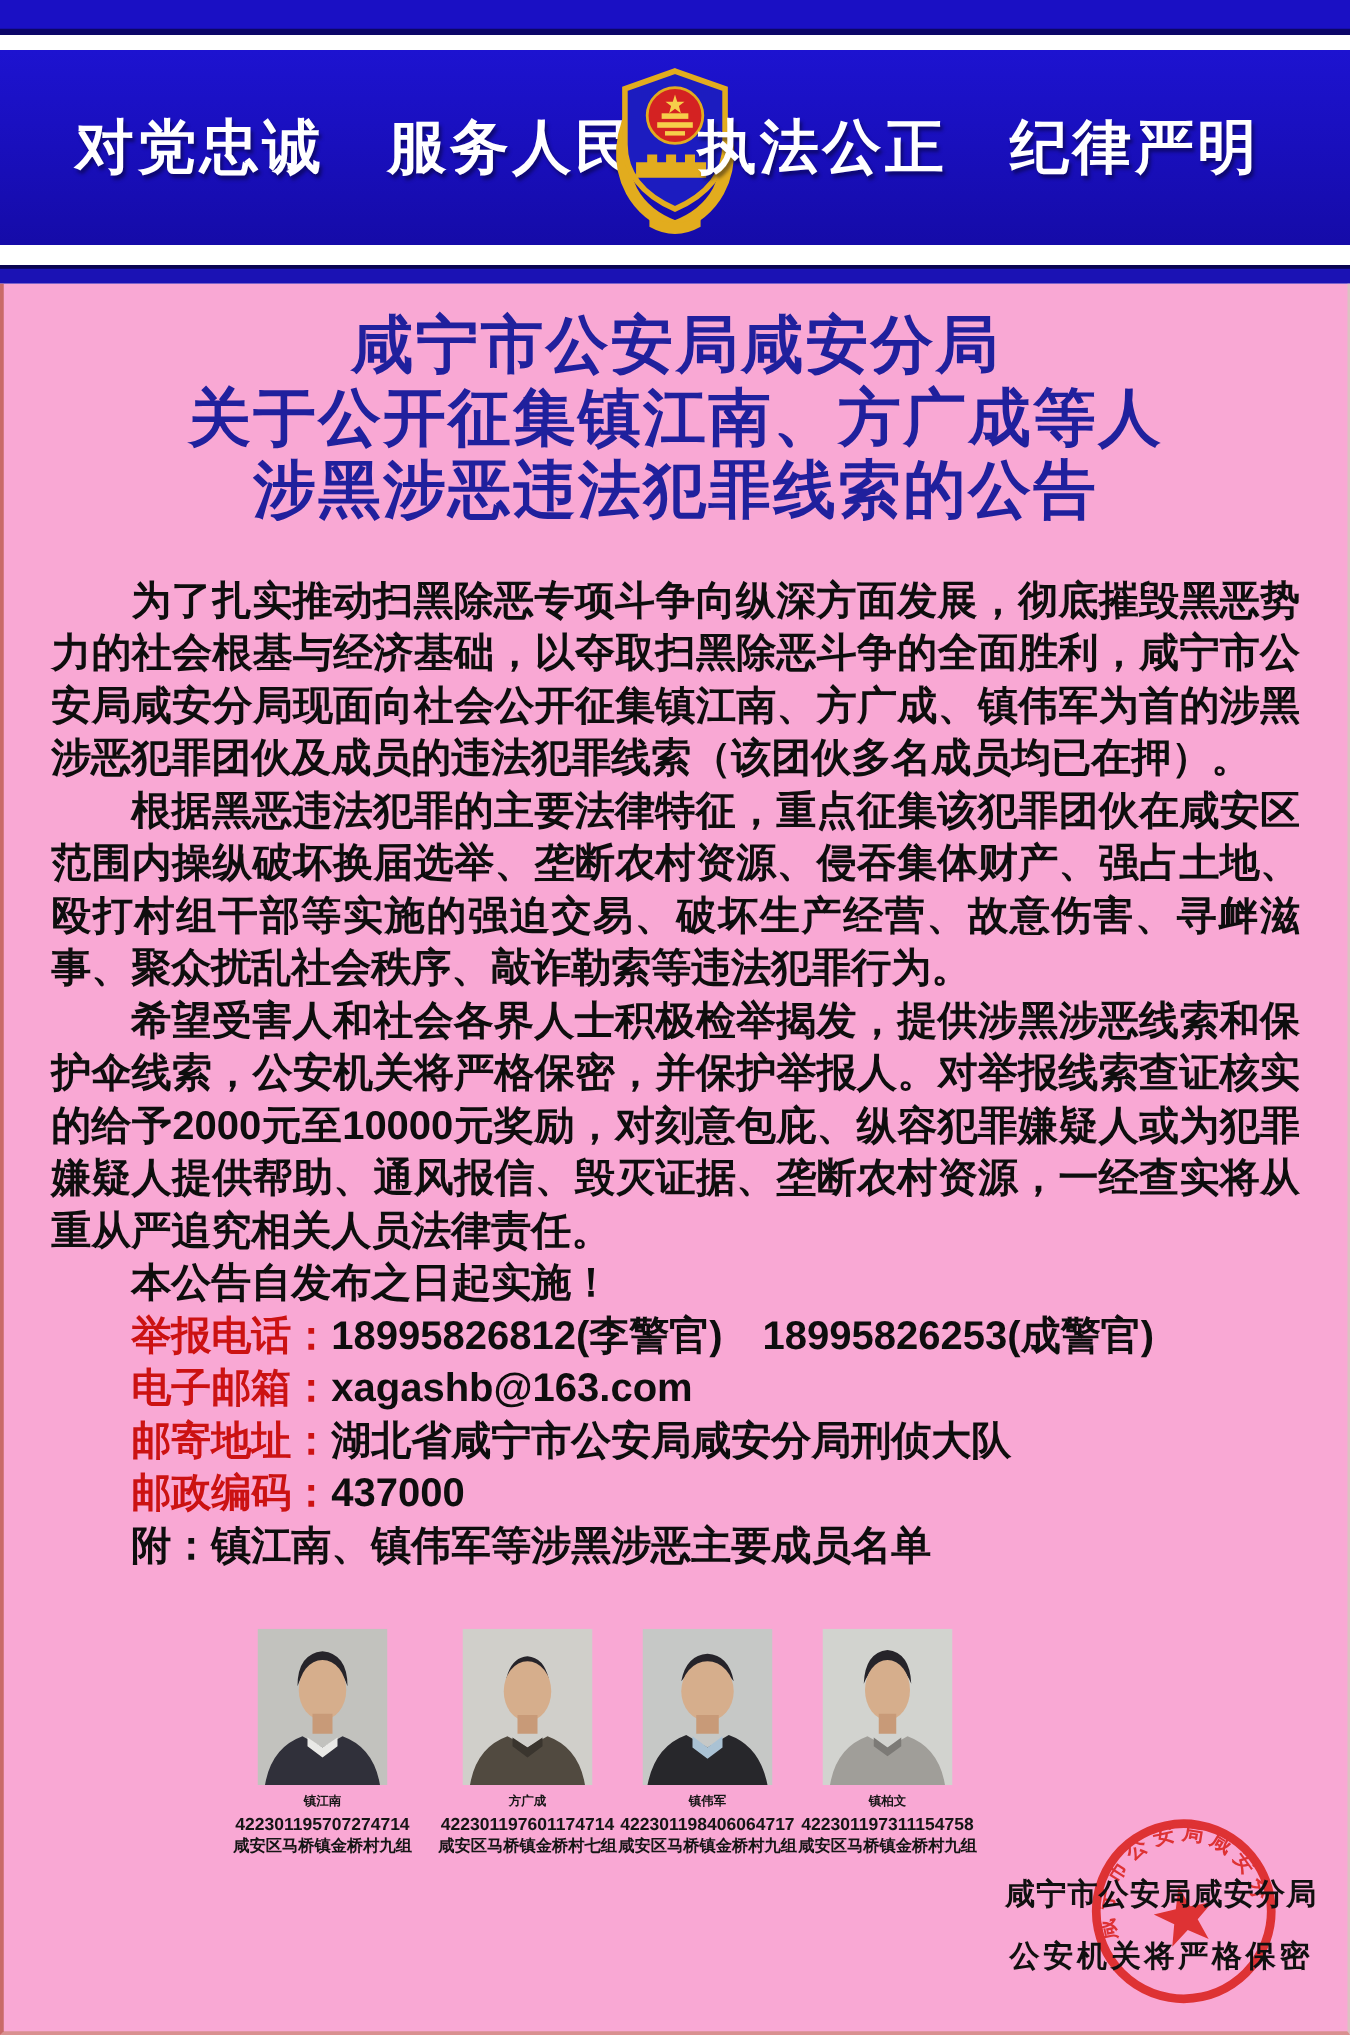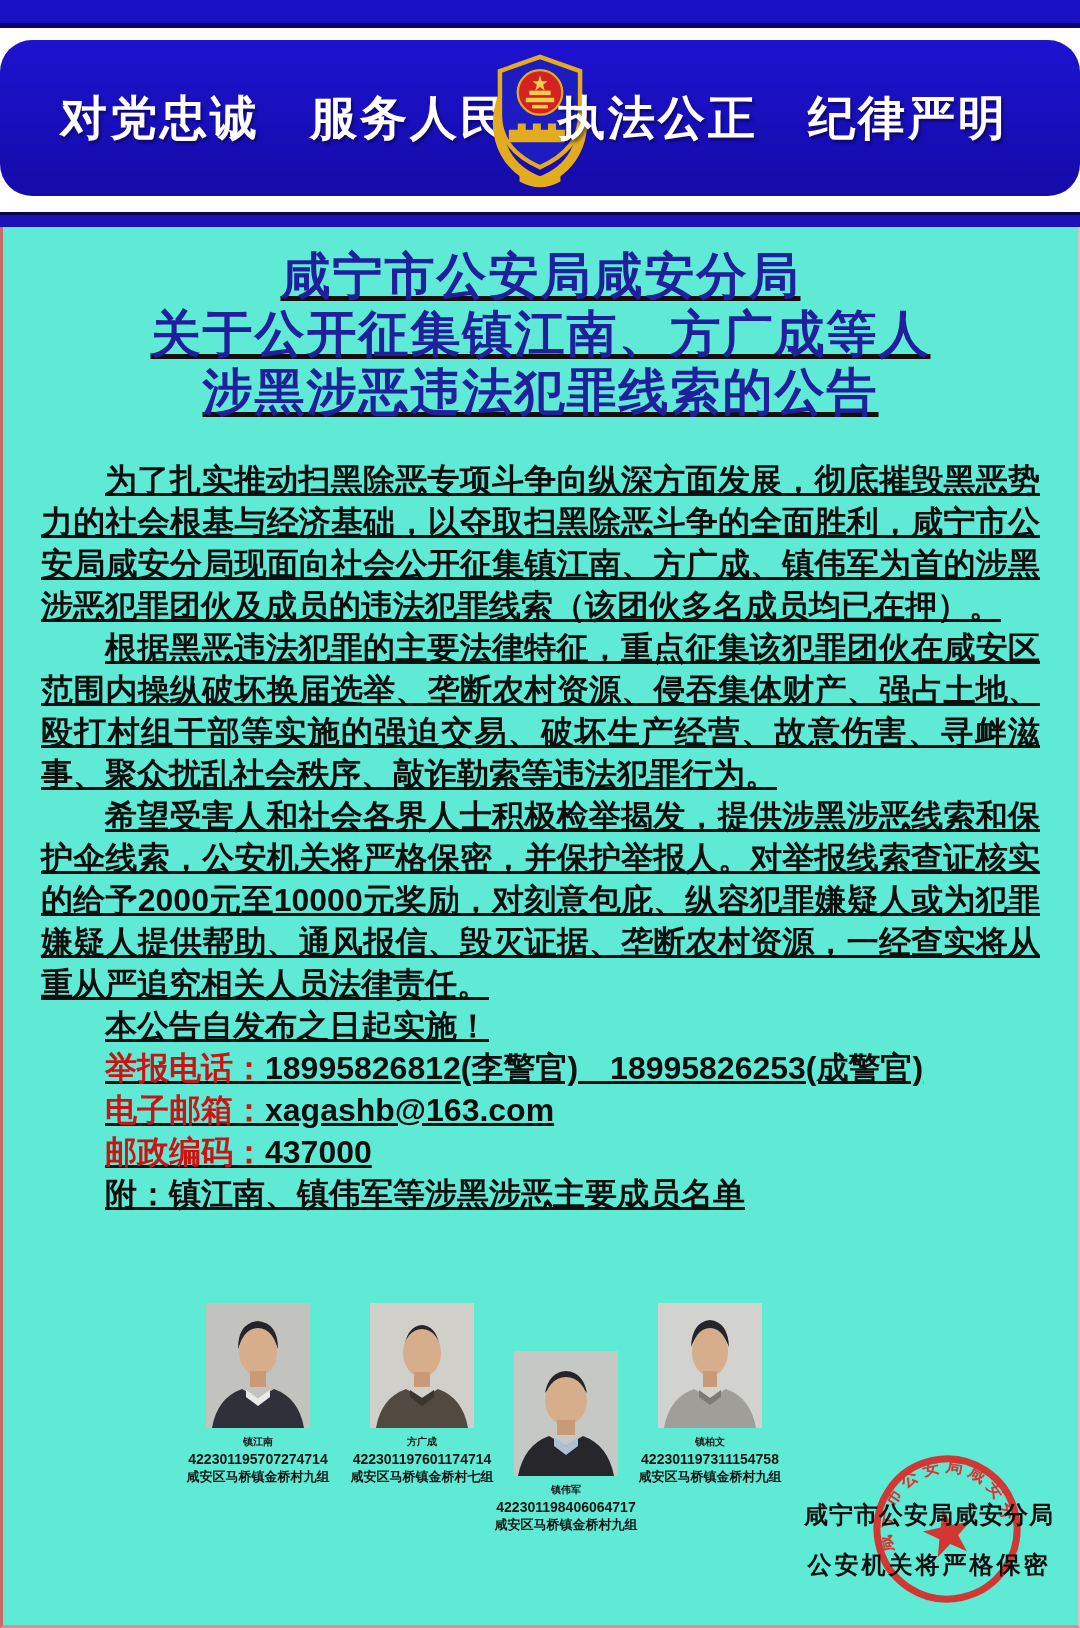--- a/index.html
+++ b/index.html
@@ -9,44 +9,42 @@
     font-family:"Liberation Sans","DejaVu Sans",sans-serif;
   }
   
   .top-strip{
     position:absolute;top:0;left:0;width:1080px;height:23px;
     background:#1a10c4;border-bottom:5px solid #0c0668;
   }
   .banner{
     position:absolute;top:40px;left:0;width:1080px;height:156px;
     background:linear-gradient(#1d13d0,#150ba8);
-    border-radius:32px;
   }
   .banner-slogan{
     position:absolute;top:50%;transform:translateY(-50%);
     color:#ffffff;font-size:47px;font-weight:800;letter-spacing:3px;
     white-space:nowrap;text-shadow:2px 3px 3px rgba(0,0,25,.45);
   }
   .slogan-left{left:60px;}
   .slogan-right{right:72px;margin-left:44px;}
   .badge{
     position:absolute;left:50%;top:50%;transform:translate(-50%,-48%);
     width:116px;height:146px;
   }
   .sep-bar{
     position:absolute;top:212px;left:0;width:1080px;height:15px;
     background:#1b12b4;border-top:3px solid #0a0550;box-sizing:border-box;
   }
   
   .sheet{
     position:absolute;top:227px;left:0;width:1080px;height:1401px;
-    background:#5eead4;box-sizing:border-box;
+    background:#f9a8d4;box-sizing:border-box;
     border-left:3px solid #c96a68;border-right:2px solid #dcc2c2;
     border-bottom:3px solid #d99090;
-    text-decoration:underline;
   }
   .doc-title{
     margin-top:20px;text-align:center;
     color:#20209d;font-size:50px;font-weight:800;
     line-height:58px;letter-spacing:2px;
   }
   .doc-body{
     margin:38px 38px 0 38px;
     font-size:32px;font-weight:700;line-height:42px;
     text-align:justify;color:#0e0e0e;
@@ -54,21 +52,21 @@
   .doc-body p{margin:0;text-indent:2em;}
   .impl-line{text-indent:2em;}
   .contact-line{text-indent:1.8em;white-space:nowrap;}
   .contact-label{color:#cc1212;}
   .attachment-line{text-indent:1.6em;white-space:nowrap;}
   
   .suspect{
     position:absolute;top:1076px;width:170px;margin:0;
     text-align:center;
   }
-  .s0{left:170px;} .s1{left:334px;} .s2{left:478px;margin-top:48px;} .s3{left:622px;}
+  .s0{left:170px;} .s1{left:334px;} .s2{left:478px;} .s3{left:622px;}
   .photo{width:104px;height:125px;margin:0 auto;}
   .cap-name{font-size:10px;font-weight:700;margin-top:5px;line-height:18px;color:#151515;}
   .cap-id{font-size:14px;font-weight:700;line-height:17px;color:#151515;white-space:nowrap;}
   .cap-addr{font-size:13px;font-weight:700;line-height:17px;color:#151515;white-space:nowrap;}
   
   .s0 .bgp{fill:#c2c2be;} .s1 .bgp{fill:#d0cfca;} .s2 .bgp{fill:#c6c8c6;} .s3 .bgp{fill:#d2d3cf;}
   .s0 .jacket{fill:#30303a;} .s1 .jacket{fill:#514a40;} .s2 .jacket{fill:#27272b;} .s3 .jacket{fill:#a09e99;}
   .s0 .collar{fill:#e9e9e6;} .s1 .collar{fill:#3a352e;} .s2 .collar{fill:#aac2d4;} .s3 .collar{fill:#7c7a76;}
   .hair{fill:#26242a;} .face{fill:#d6ae8c;} .neck{fill:#c89a78;}
   
@@ -122,20 +120,21 @@
   </div>
 
   <div class="doc-body">
     <p>为了扎实推动扫黑除恶专项斗争向纵深方面发展，彻底摧毁黑恶势力的社会根基与经济基础，以夺取扫黑除恶斗争的全面胜利，咸宁市公安局咸安分局现面向社会公开征集镇江南、方广成、镇伟军为首的涉黑涉恶犯罪团伙及成员的违法犯罪线索（该团伙多名成员均已在押）。</p>
     <p>根据黑恶违法犯罪的主要法律特征，重点征集该犯罪团伙在咸安区范围内操纵破坏换届选举、垄断农村资源、侵吞集体财产、强占土地、殴打村组干部等实施的强迫交易、破坏生产经营、故意伤害、寻衅滋事、聚众扰乱社会秩序、敲诈勒索等违法犯罪行为。</p>
     <p>希望受害人和社会各界人士积极检举揭发，提供涉黑涉恶线索和保护伞线索，公安机关将严格保密，并保护举报人。对举报线索查证核实的给予2000元至10000元奖励，对刻意包庇、纵容犯罪嫌疑人或为犯罪嫌疑人提供帮助、通风报信、毁灭证据、垄断农村资源，一经查实将从重从严追究相关人员法律责任。</p>
     <p class="impl-line">本公告自发布之日起实施！</p>
 
     <p class="contact-line"><span class="contact-label">举报电话：</span><span>18995826812(李警官)　18995826253(成警官)</span></p>
     <p class="contact-line"><span class="contact-label">电子邮箱：</span><span>xagashb@163.com</span></p>
+    <p class="contact-line"><span class="contact-label">邮寄地址：</span><span>湖北省咸宁市公安局咸安分局刑侦大队</span></p>
     <p class="contact-line"><span class="contact-label">邮政编码：</span><span>437000</span></p>
 
     <p class="attachment-line">附：镇江南、镇伟军等涉黑涉恶主要成员名单</p>
   </div>
 
   <figure class="suspect s0">
     <div class="photo">
       <svg viewBox="0 0 104 125" width="104" height="125" aria-hidden="true">
         <rect class="bgp" width="104" height="125"></rect>
         <path class="hair" d="M32,46 Q32,20 52,18 Q72,20 72,46 Q66,28 52,27 Q38,28 32,46 Z"></path>

